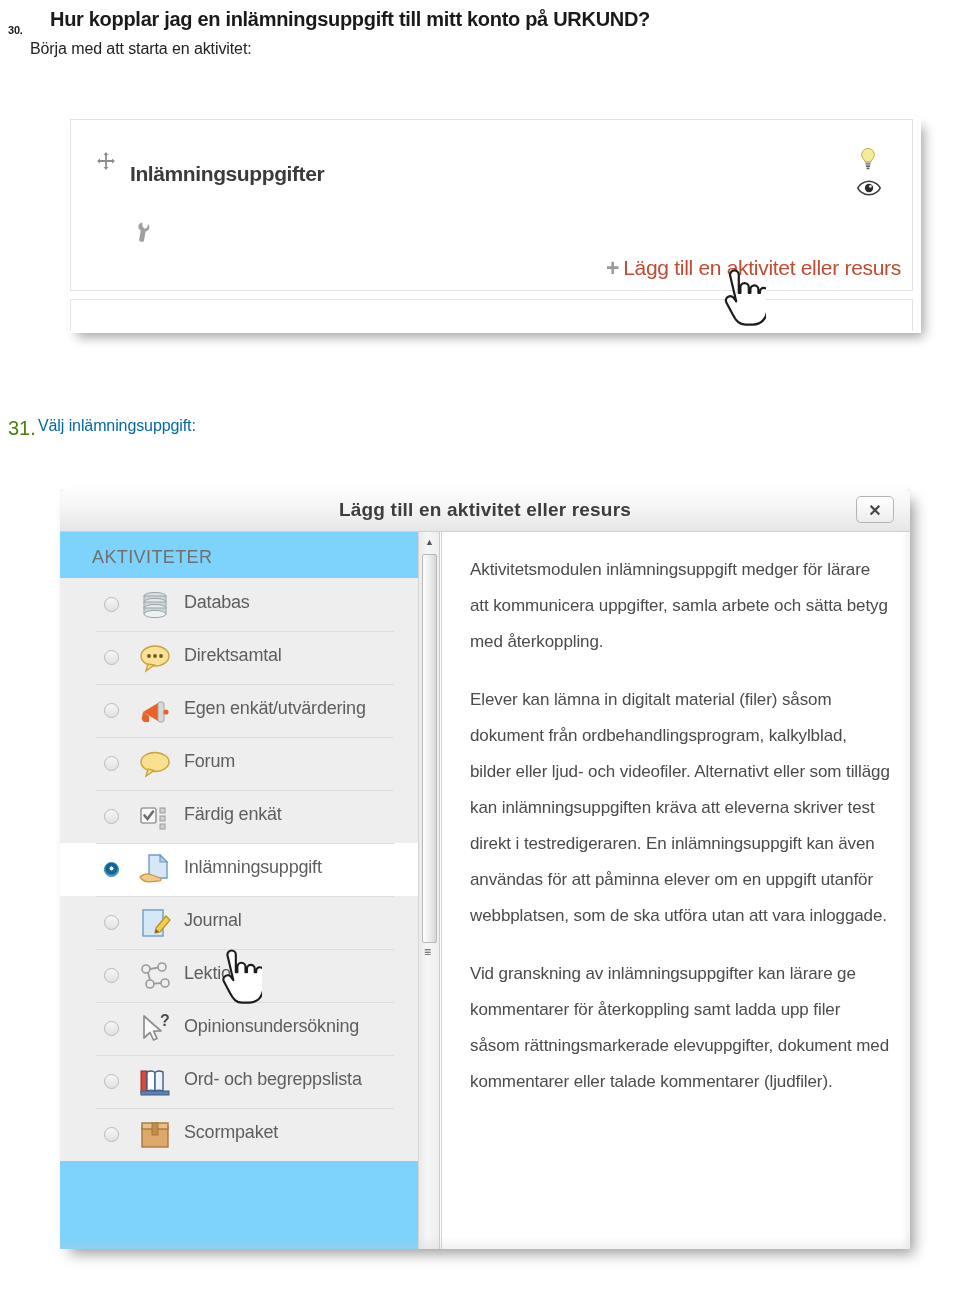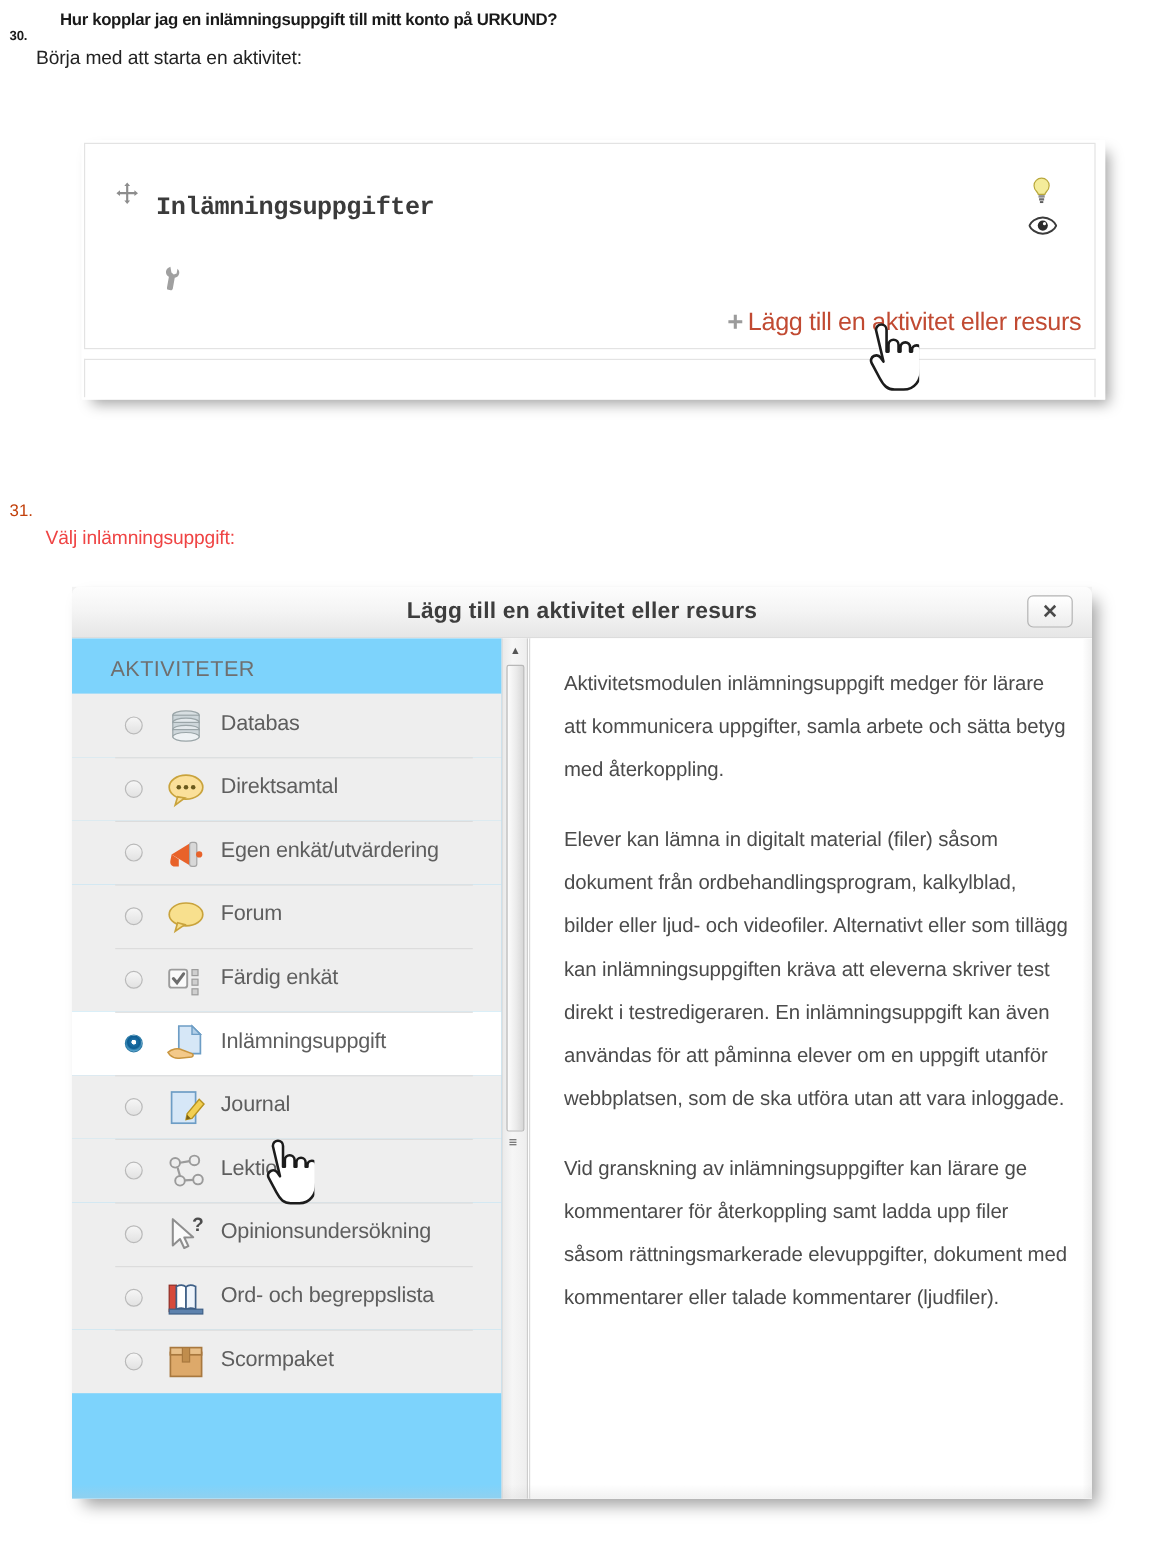--- a/index.html
+++ b/index.html
@@ -22,40 +22,40 @@
     white-space: nowrap;
   }
   #q30-num {
     left: 8px; top: 24px;
     font-size: 11px;
     font-weight: bold;
     letter-spacing: -0.2px;
   }
   #q30-text {
     left: 50px; top: 8px;
-    font-size: 14px;
+    font-size: 20px;
     font-weight: bold;
     letter-spacing: -0.3px;
   }
   #intro-text {
     left: 30px; top: 40px;
     font-size: 16px;
     letter-spacing: -0.1px;
     color: #222;
   }
   #q31-num {
     left: 8px; top: 417px;
-    font-size: 14px;
-    color: #c2410c;
+    font-size: 20px;
+    color: #4d7c0f;
   }
   #q31-text {
-    left: 38px; top: 440px;
+    left: 38px; top: 417px;
     font-size: 16px;
     letter-spacing: -0.1px;
-    color: #ef4444;
+    color: #0369a1;
   }
 
   
   #shot1 {
     position: absolute;
     left: 68px;
     top: 117px;
     width: 853px;
     height: 216px;
     background: #ffffff;
@@ -96,21 +96,21 @@
     line-height: 20px;
     text-align: center;
   }
   #section-title {
     position: absolute;
     left: 62px; top: 45px;
     font-size: 21px;
     font-weight: bold;
     color: #3b3b3b;
     letter-spacing: -0.4px;
-    font-family: Liberation Mono, monospace;
+    font-family: Liberation Sans, sans-serif;
   }
   #wrench-icon {
     position: absolute;
     left: 64px; top: 104px;
     width: 22px; height: 22px;
     color: #9a9a9a;
     font-size: 19px;
     line-height: 22px;
     transform: rotate(-35deg);
   }

